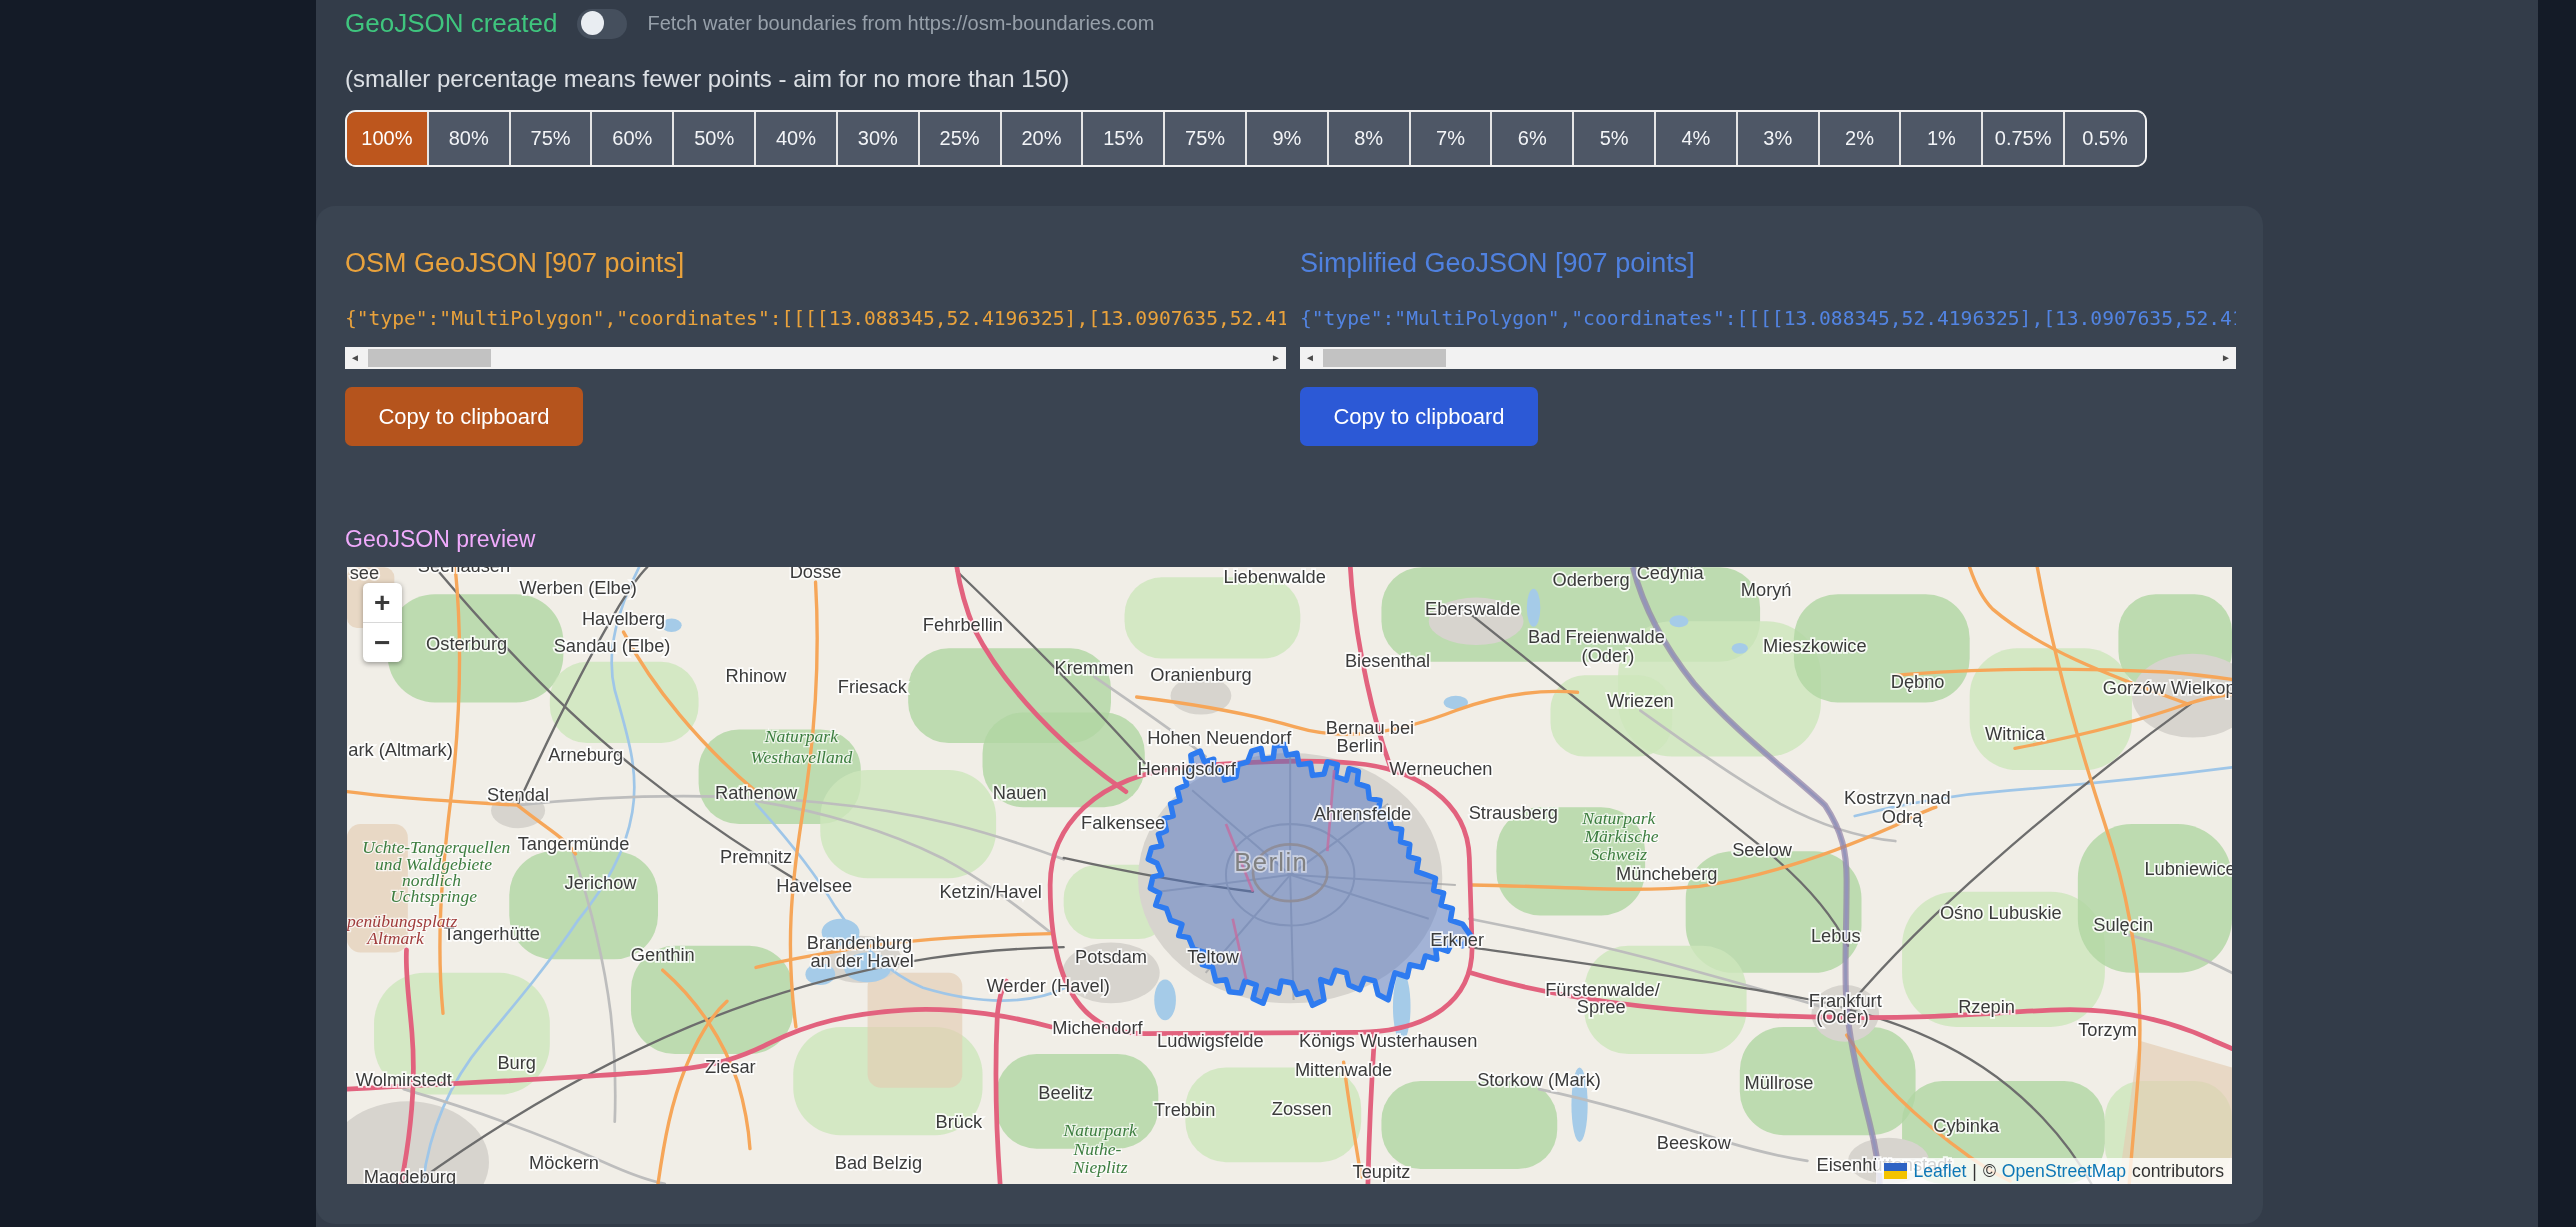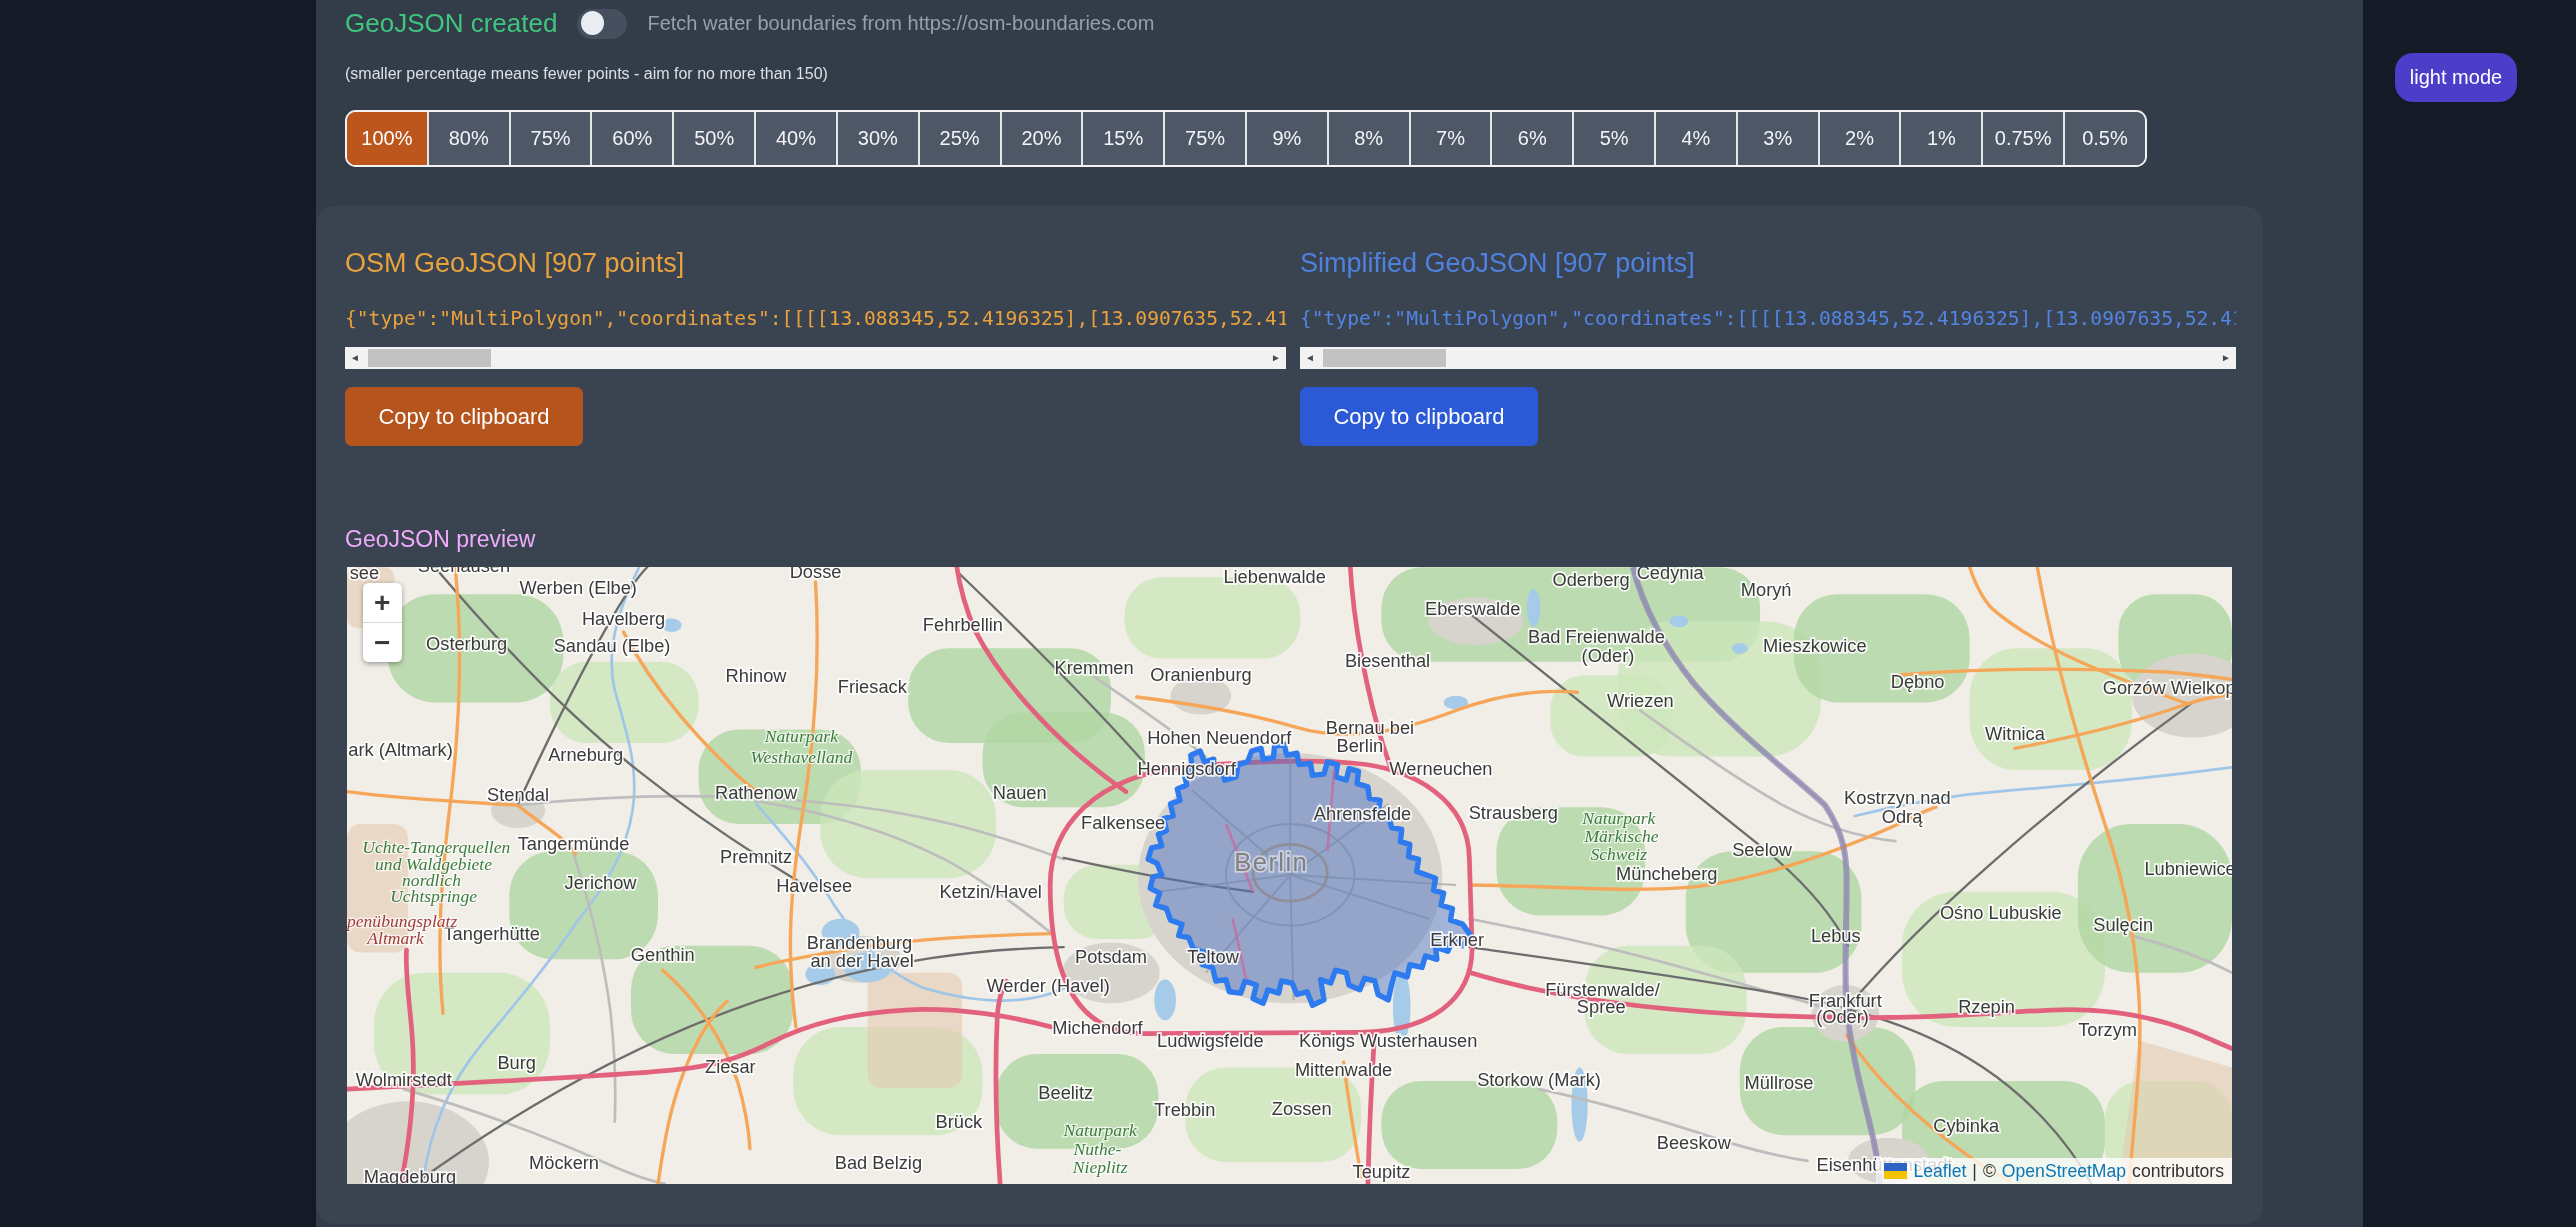--- a/index.html
+++ b/index.html
@@ -1,26 +1,26 @@
 <!DOCTYPE html>
 <html style="font-size:10.8px"><head>
 <meta charset="utf-8">
 <style>
   html,body{margin:0;padding:0;}
   body{position:relative;width:2576px;height:1228px;background:#141b27;overflow:hidden;
        font-family:"Liberation Sans",sans-serif;-webkit-font-smoothing:antialiased;}
-  .column{position:absolute;left:316px;top:0;width:2047px;height:1228px;background:#333c49;}
+  .column{position:absolute;left:316px;top:0;width:2222px;height:1228px;background:#333c49;}
   .lightmode{position:absolute;left:2395px;top:53px;width:122px;height:49px;background:#4c3ec9;
        color:#fff;font-size:20px;border:none;border-radius:18px;cursor:pointer;font-family:inherit;}
   .row-status{position:absolute;left:29px;top:8px;display:flex;align-items:center;gap:20px;}
   .status-text{color:#3fc57e;font-size:26px;}
   .toggle{position:relative;width:50px;height:30px;background:#454f5d;border-radius:15px;cursor:pointer;flex:0 0 auto;}
   .toggle .knob{position:absolute;left:3.4px;top:2.7px;width:23px;height:24px;background:#e9edf2;border-radius:50%;}
   .fetch-text{color:#97a0aa;font-size:20px;}
-  .hint{position:absolute;left:29px;top:65px;color:#dce0e5;font-size:16px;}
+  .hint{position:absolute;left:29px;top:65px;color:#dce0e5;font-size:24px;}
   .pct-group{position:absolute;left:29px;top:110px;width:1802px;height:57px;display:flex;
        border:2px solid #f2f2f2;border-radius:10.8px;overflow:hidden;box-sizing:border-box;background:#4e5766;}
   .pct{flex:1 1 0;background:#4e5766;color:#f2f4f7;font-size:20px;border:none;border-right:2px solid #e5e5e5;
        cursor:pointer;font-family:inherit;padding:0;}
   .pct:last-child{border-right:none;}
   .pct.selected{background:#bd561d;color:#fff;}
   .card{position:absolute;left:0;top:206px;width:1947px;height:1018px;background:#3a4451;border-radius:19px;}
   .col{position:absolute;top:0;height:284px;}
   .col-left{left:29px;width:941px;}
   .col-right{left:984px;width:936px;}

